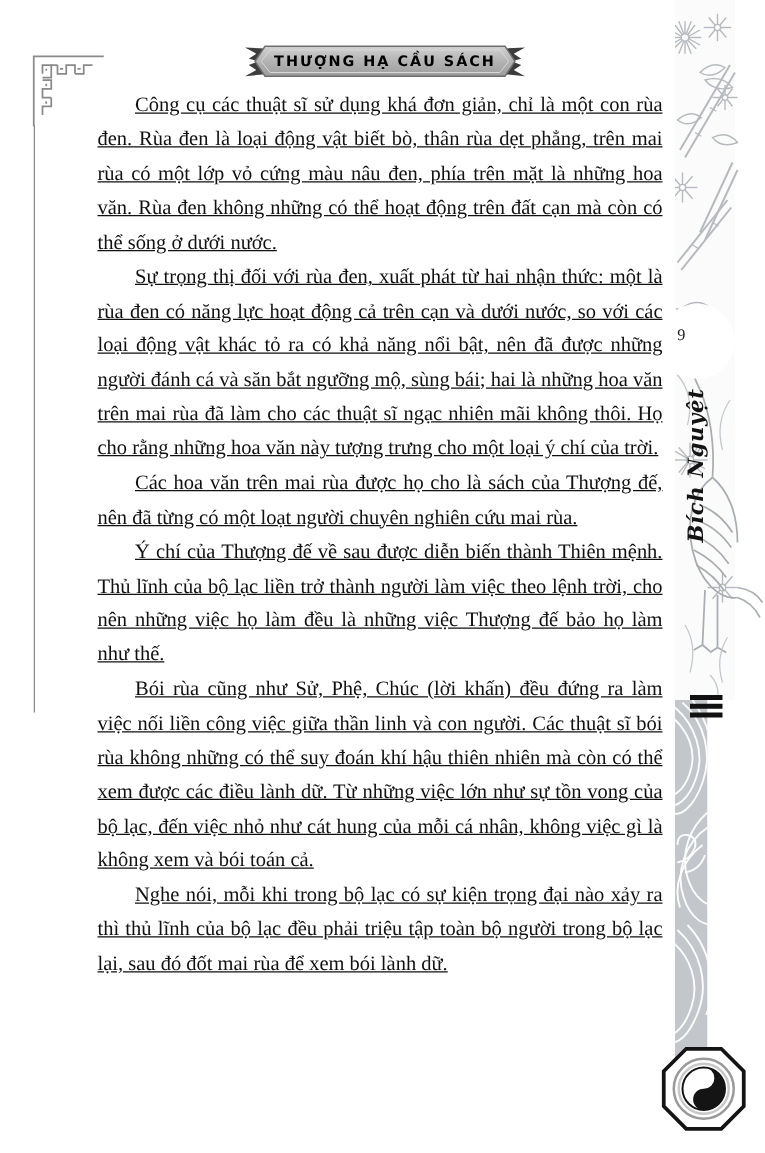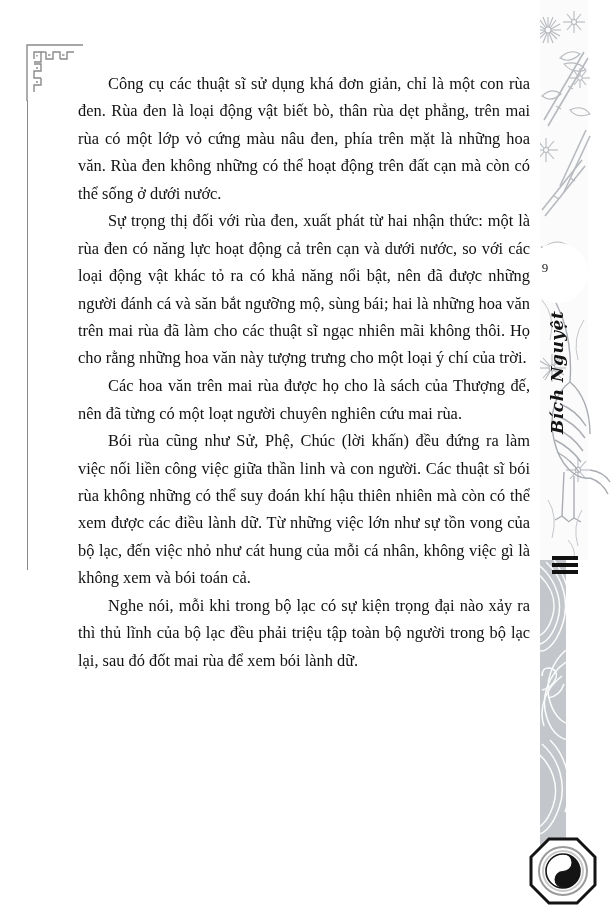--- a/index.html
+++ b/index.html
@@ -148,20 +148,21 @@
   .para {
     margin: 0 0 0.02em 0;
     font-family: "Liberation Serif", "DejaVu Serif", serif;
     font-size: 16.4px;
     line-height: 27.4px;
     color: #111111;
     text-align: justify;
     text-indent: 30px;
     -webkit-hyphens: none;
     hyphens: none;
+    text-decoration: underline;
   }
   .para:last-child { margin-bottom: 0; }
 </style>
 </head>
 <body>
 
 <div class="page">
 
   <div class="right-art">
     <svg width="72" height="922" viewBox="0 0 72 922" xmlns="http://www.w3.org/2000/svg">
@@ -397,22 +398,42 @@
         <path d="M 15 15 L 15 16.5"></path>
         <path d="M 26 15 L 28.5 15"></path>
         <path d="M 40 15 L 42.5 15"></path>
         <path d="M 15 27 L 15 29"></path>
         <path d="M 15 41 L 15 43"></path>
       </g>
     </svg>
   </div>
   <div class="left-rule"></div>
 
+  <div class="banner">
+    <svg width="224" height="30" viewBox="0 0 224 30" xmlns="http://www.w3.org/2000/svg">
+      <defs>
+        <linearGradient id="bgrad" x1="0" y1="0" x2="0" y2="1">
+          <stop offset="0%" stop-color="#d2d2d2"></stop>
+          <stop offset="45%" stop-color="#b6b6b6"></stop>
+          <stop offset="100%" stop-color="#9d9d9d"></stop>
+        </linearGradient>
+      </defs>
+
+      <path d="M 0 4 L 9 9 L 3 13 L 11 15 L 3 18 L 9 22 L 0 27 L 20 25 L 20 5 Z" fill="#3c3c3c"></path>
+
+      <path d="M 224 4 L 215 9 L 221 13 L 213 15 L 221 18 L 215 22 L 224 27 L 204 25 L 204 5 Z" fill="#3c3c3c"></path>
+
+      <path d="M 16 3 L 208 3 L 216 15 L 208 27 L 16 27 L 8 15 Z" fill="url(#bgrad)" stroke="#6e6e6e" stroke-width="1.2"></path>
+      <path d="M 20 6 L 204 6 L 211 15 L 204 24 L 20 24 L 13 15 Z" fill="none" stroke="#d8d8d8" stroke-width="0.8"></path>
+    </svg>
+    <div class="banner-title">THƯỢNG HẠ CẦU SÁCH</div>
+  </div>
 
   <div class="body-col">
     <p class="para">Công cụ các thuật sĩ sử dụng khá đơn giản, chỉ là một con rùa đen. Rùa đen là loại động vật biết bò, thân rùa dẹt phẳng, trên mai rùa có một lớp vỏ cứng màu nâu đen, phía trên mặt là những hoa văn. Rùa đen không những có thể hoạt động trên đất cạn mà còn có thể sống ở dưới nước.</p>
     <p class="para">Sự trọng thị đối với rùa đen, xuất phát từ hai nhận thức: một là rùa đen có năng lực hoạt động cả trên cạn và dưới nước, so với các loại động vật khác tỏ ra có khả năng nổi bật, nên đã được những người đánh cá và săn bắt ngưỡng mộ, sùng bái; hai là những hoa văn trên mai rùa đã làm cho các thuật sĩ ngạc nhiên mãi không thôi. Họ cho rằng những hoa văn này tượng trưng cho một loại ý chí của trời.</p>
     <p class="para">Các hoa văn trên mai rùa được họ cho là sách của Thượng đế, nên đã từng có một loạt người chuyên nghiên cứu mai rùa.</p>
+    <p class="para">Ý chí của Thượng đế về sau được diễn biến thành Thiên mệnh. Thủ lĩnh của bộ lạc liền trở thành người làm việc theo lệnh trời, cho nên những việc họ làm đều là những việc Thượng đế bảo họ làm như thế.</p>
     <p class="para">Bói rùa cũng như Sử, Phệ, Chúc (lời khấn) đều đứng ra làm việc nối liền công việc giữa thần linh và con người. Các thuật sĩ bói rùa không những có thể suy đoán khí hậu thiên nhiên mà còn có thể xem được các điều lành dữ. Từ những việc lớn như sự tồn vong của bộ lạc, đến việc nhỏ như cát hung của mỗi cá nhân, không việc gì là không xem và bói toán cả.</p>
     <p class="para">Nghe nói, mỗi khi trong bộ lạc có sự kiện trọng đại nào xảy ra thì thủ lĩnh của bộ lạc đều phải triệu tập toàn bộ người trong bộ lạc lại, sau đó đốt mai rùa để xem bói lành dữ.</p>
   </div>
 
 </div>
 
 </body></html>

